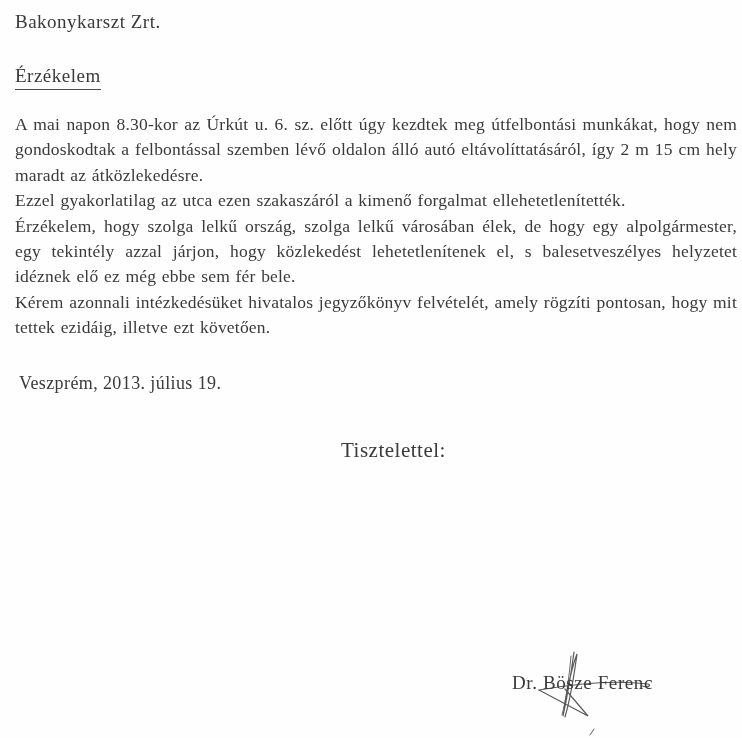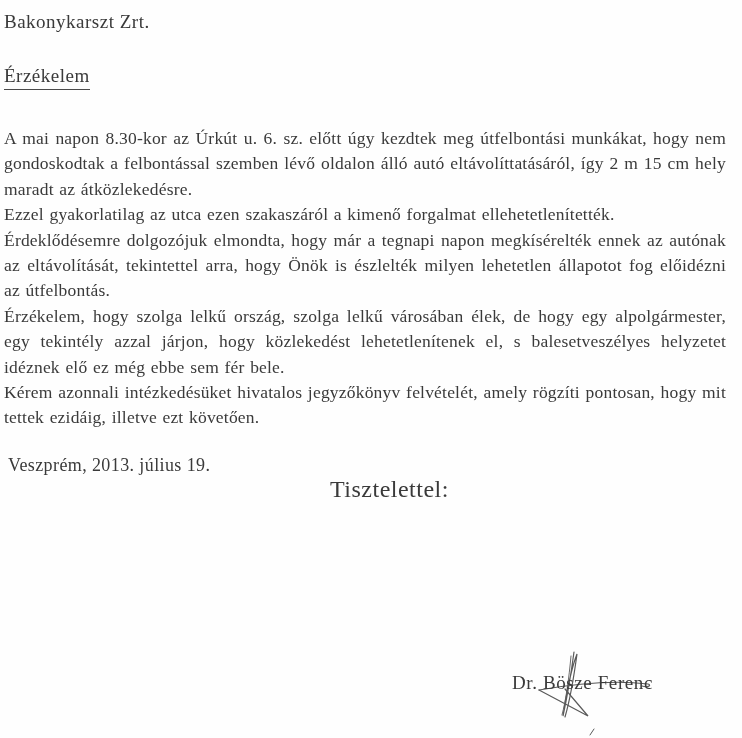--- a/index.html
+++ b/index.html
@@ -9,59 +9,60 @@
   }
   .page {
     position: relative;
     width: 742px;
     height: 738px;
     background: #fefefe;
     color: #3a3a3a;
     font-family: "Liberation Serif", "DejaVu Serif", serif;
     overflow: hidden;
     box-sizing: border-box;
-    padding: 8px 8px 0 4px;
+    padding: 8px 8px 0 15px;
   }
   .sender {
     font-size: 19px;
     line-height: 24px;
     letter-spacing: 0.5px;
     margin: 2px 0 0 0;
     font-weight: normal;
   }
   .city {
     display: inline-block;
     font-size: 19px;
     line-height: 24px;
     margin-top: 30px;
     letter-spacing: 0.5px;
     border-bottom: 1.4px solid #4a4a4a;
     padding-bottom: 1px;
   }
   .body-text {
-    margin-top: 36px;
+    margin-top: 22px;
     width: 722px;
   }
   .body-text p {
     margin: 0;
     font-size: 17.5px;
     line-height: 25.4px;
     text-align: justify;
     letter-spacing: 0.2px;
     word-spacing: 1px;
   }
   .date-line {
-    margin-top: 24px;
+    margin-top: 32px;
     margin-left: 4px;
     font-size: 18px;
     letter-spacing: 0.4px;
   }
   .closing {
+    margin-top: 44px;
     margin-left: 326px;
-    font-size: 24px;
+    font-size: 21px;
     letter-spacing: 0.5px;
   }
   .signature {
     position: absolute;
     left: 498px;
     top: 632px;
     width: 170px;
     height: 106px;
     pointer-events: none;
   }
@@ -81,21 +82,20 @@
 
   <div class="sender">Bakonykarszt Zrt.</div>
 
   <div>
     <span class="city">Érzékelem</span>
   </div>
 
   <div class="body-text">
     <p>A mai napon 8.30-kor az Úrkút u. 6. sz. előtt úgy kezdtek meg útfelbontási munkákat, hogy nem gondoskodtak a felbontással szemben lévő oldalon álló autó eltávolíttatásáról, így 2 m 15 cm hely maradt az átközlekedésre.</p>
     <p>Ezzel gyakorlatilag az utca ezen szakaszáról a kimenő forgalmat ellehetetlenítették.</p>
-    <p>Érdeklődésemre dolgozójuk elmondta, hogy már a tegnapi napon megkísérelték ennek az autónak az eltávolítását, tekintettel arra, hogy Önök is észlelték milyen lehetetlen állapotot fog előidézni az útfelbontás.</p>
     <p>Érzékelem, hogy szolga lelkű ország, szolga lelkű városában élek, de hogy egy alpolgármester, egy tekintély azzal járjon, hogy közlekedést lehetetlenítenek el, s balesetveszélyes helyzetet idéznek elő ez még ebbe sem fér bele.</p>
     <p>Kérem azonnali intézkedésüket hivatalos jegyzőkönyv felvételét, amely rögzíti pontosan, hogy mit tettek ezidáig, illetve ezt követően.</p>
   </div>
 
   <div class="date-line">Veszprém, 2013. július 19.</div>
 
   <div class="closing">Tisztelettel:</div>
 
   <svg class="signature" viewBox="0 0 170 106" xmlns="http://www.w3.org/2000/svg" fill="none" stroke="#5a5a5a" stroke-width="1.2" stroke-linecap="round">
 

